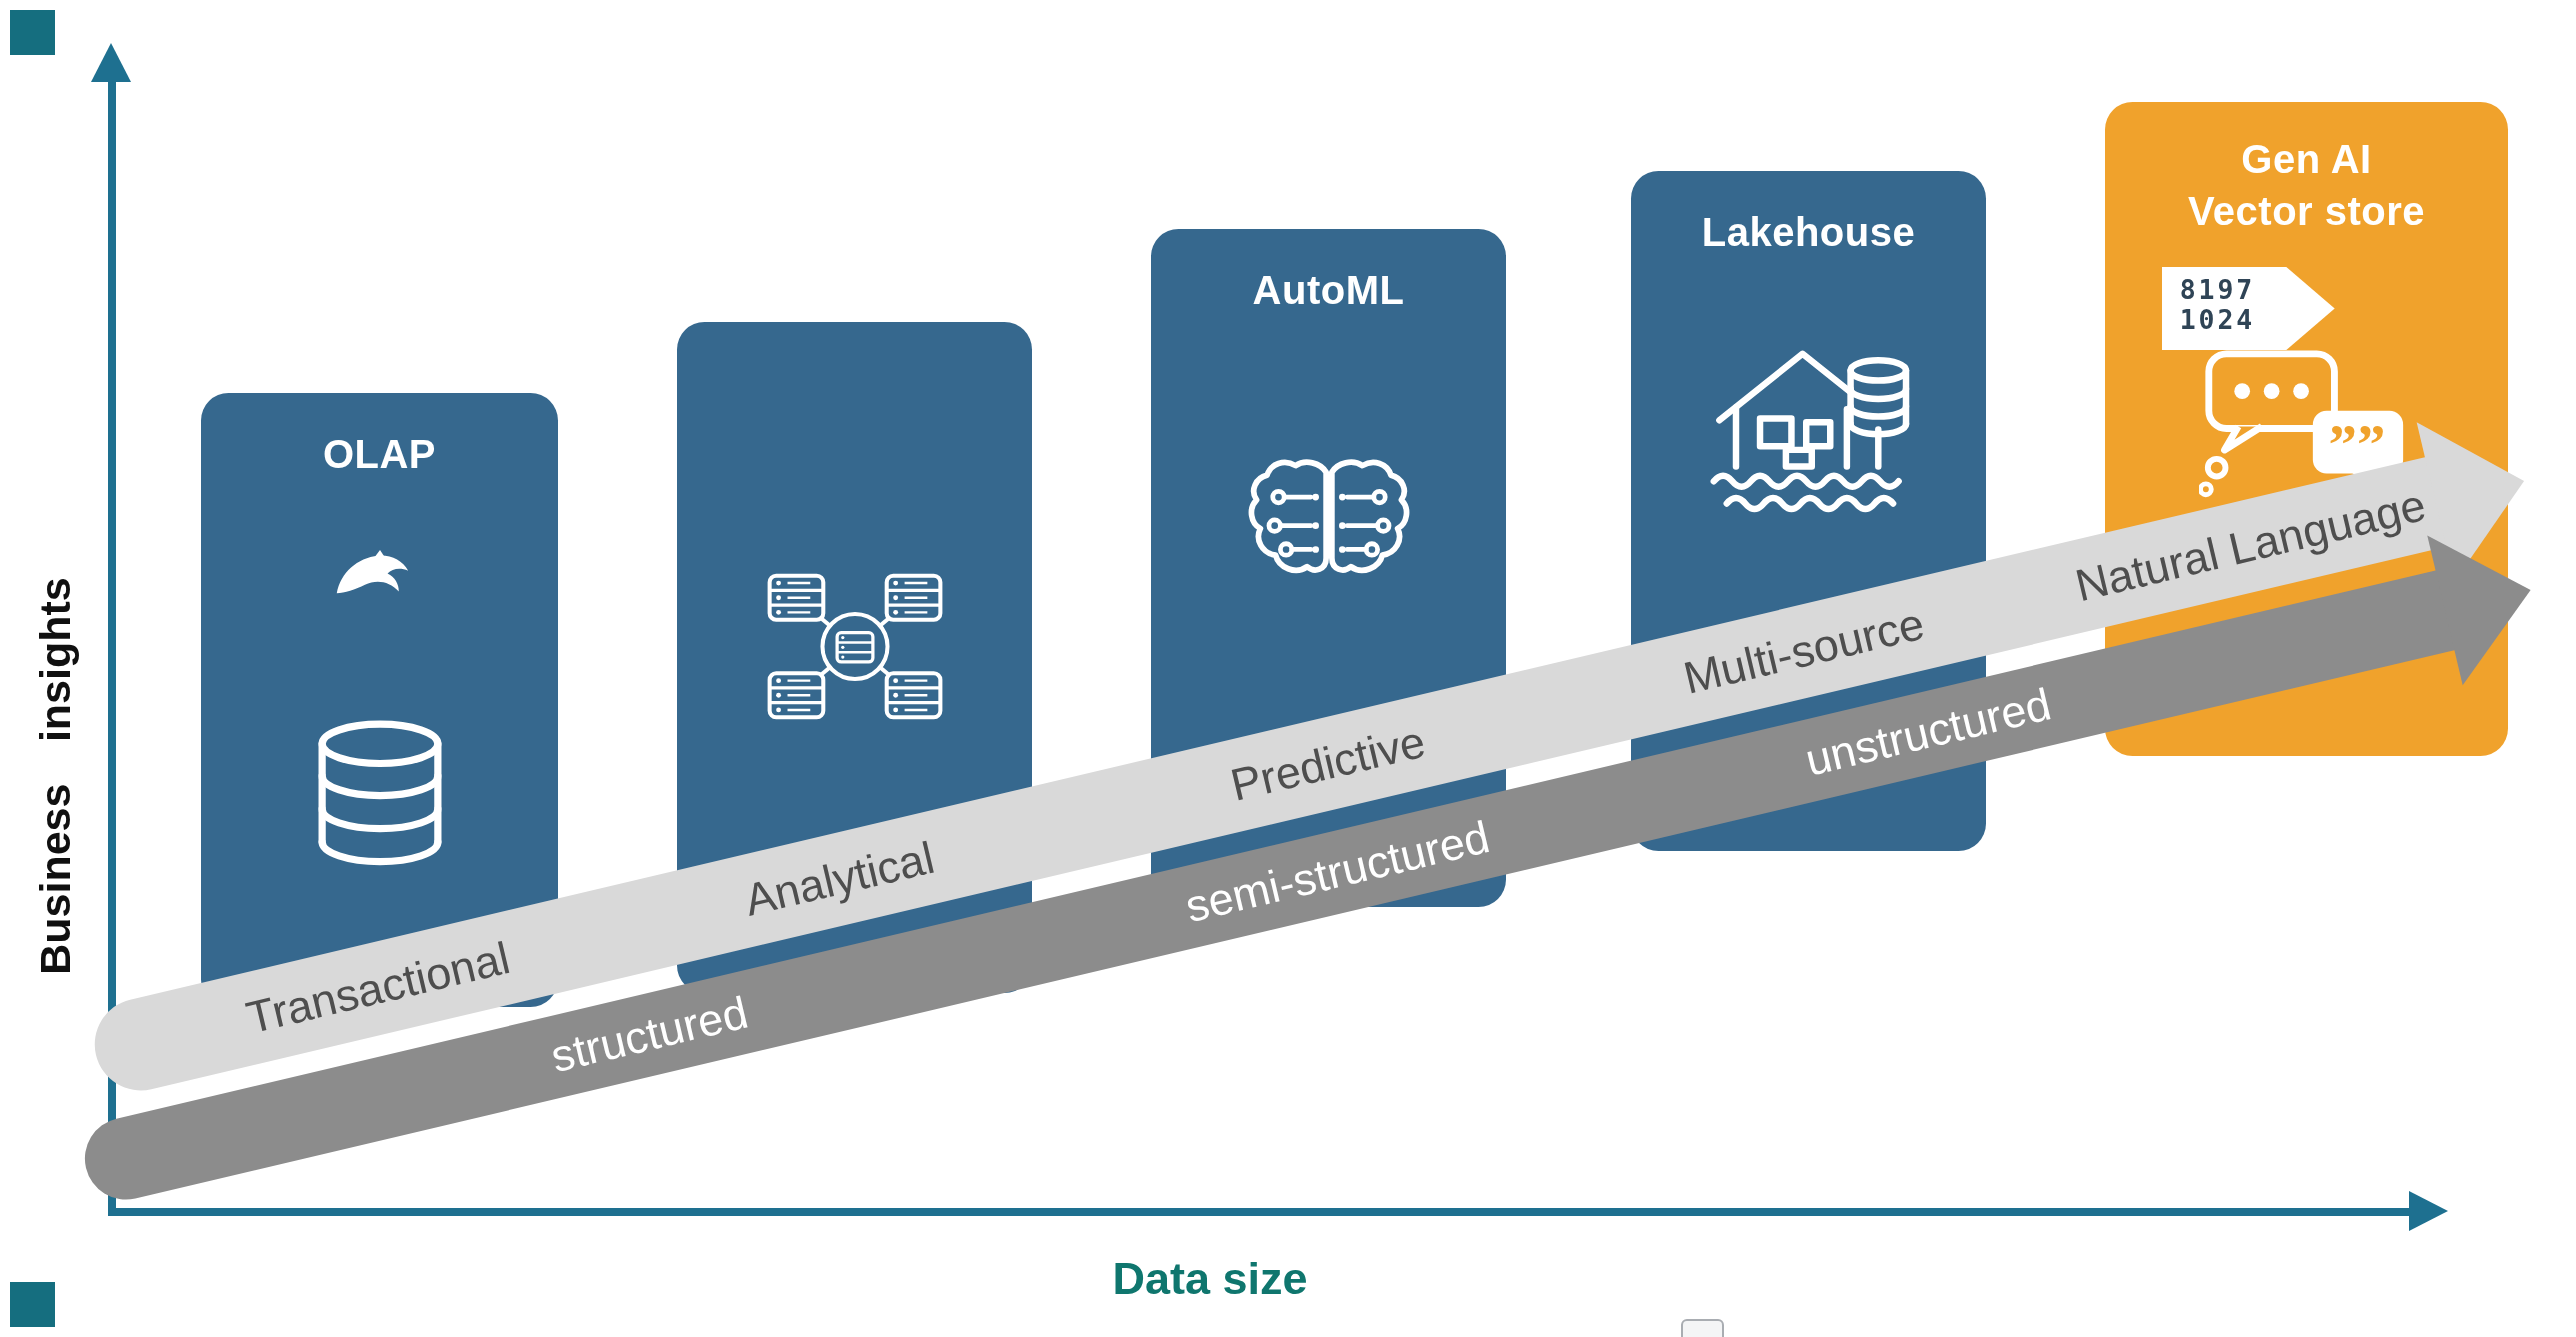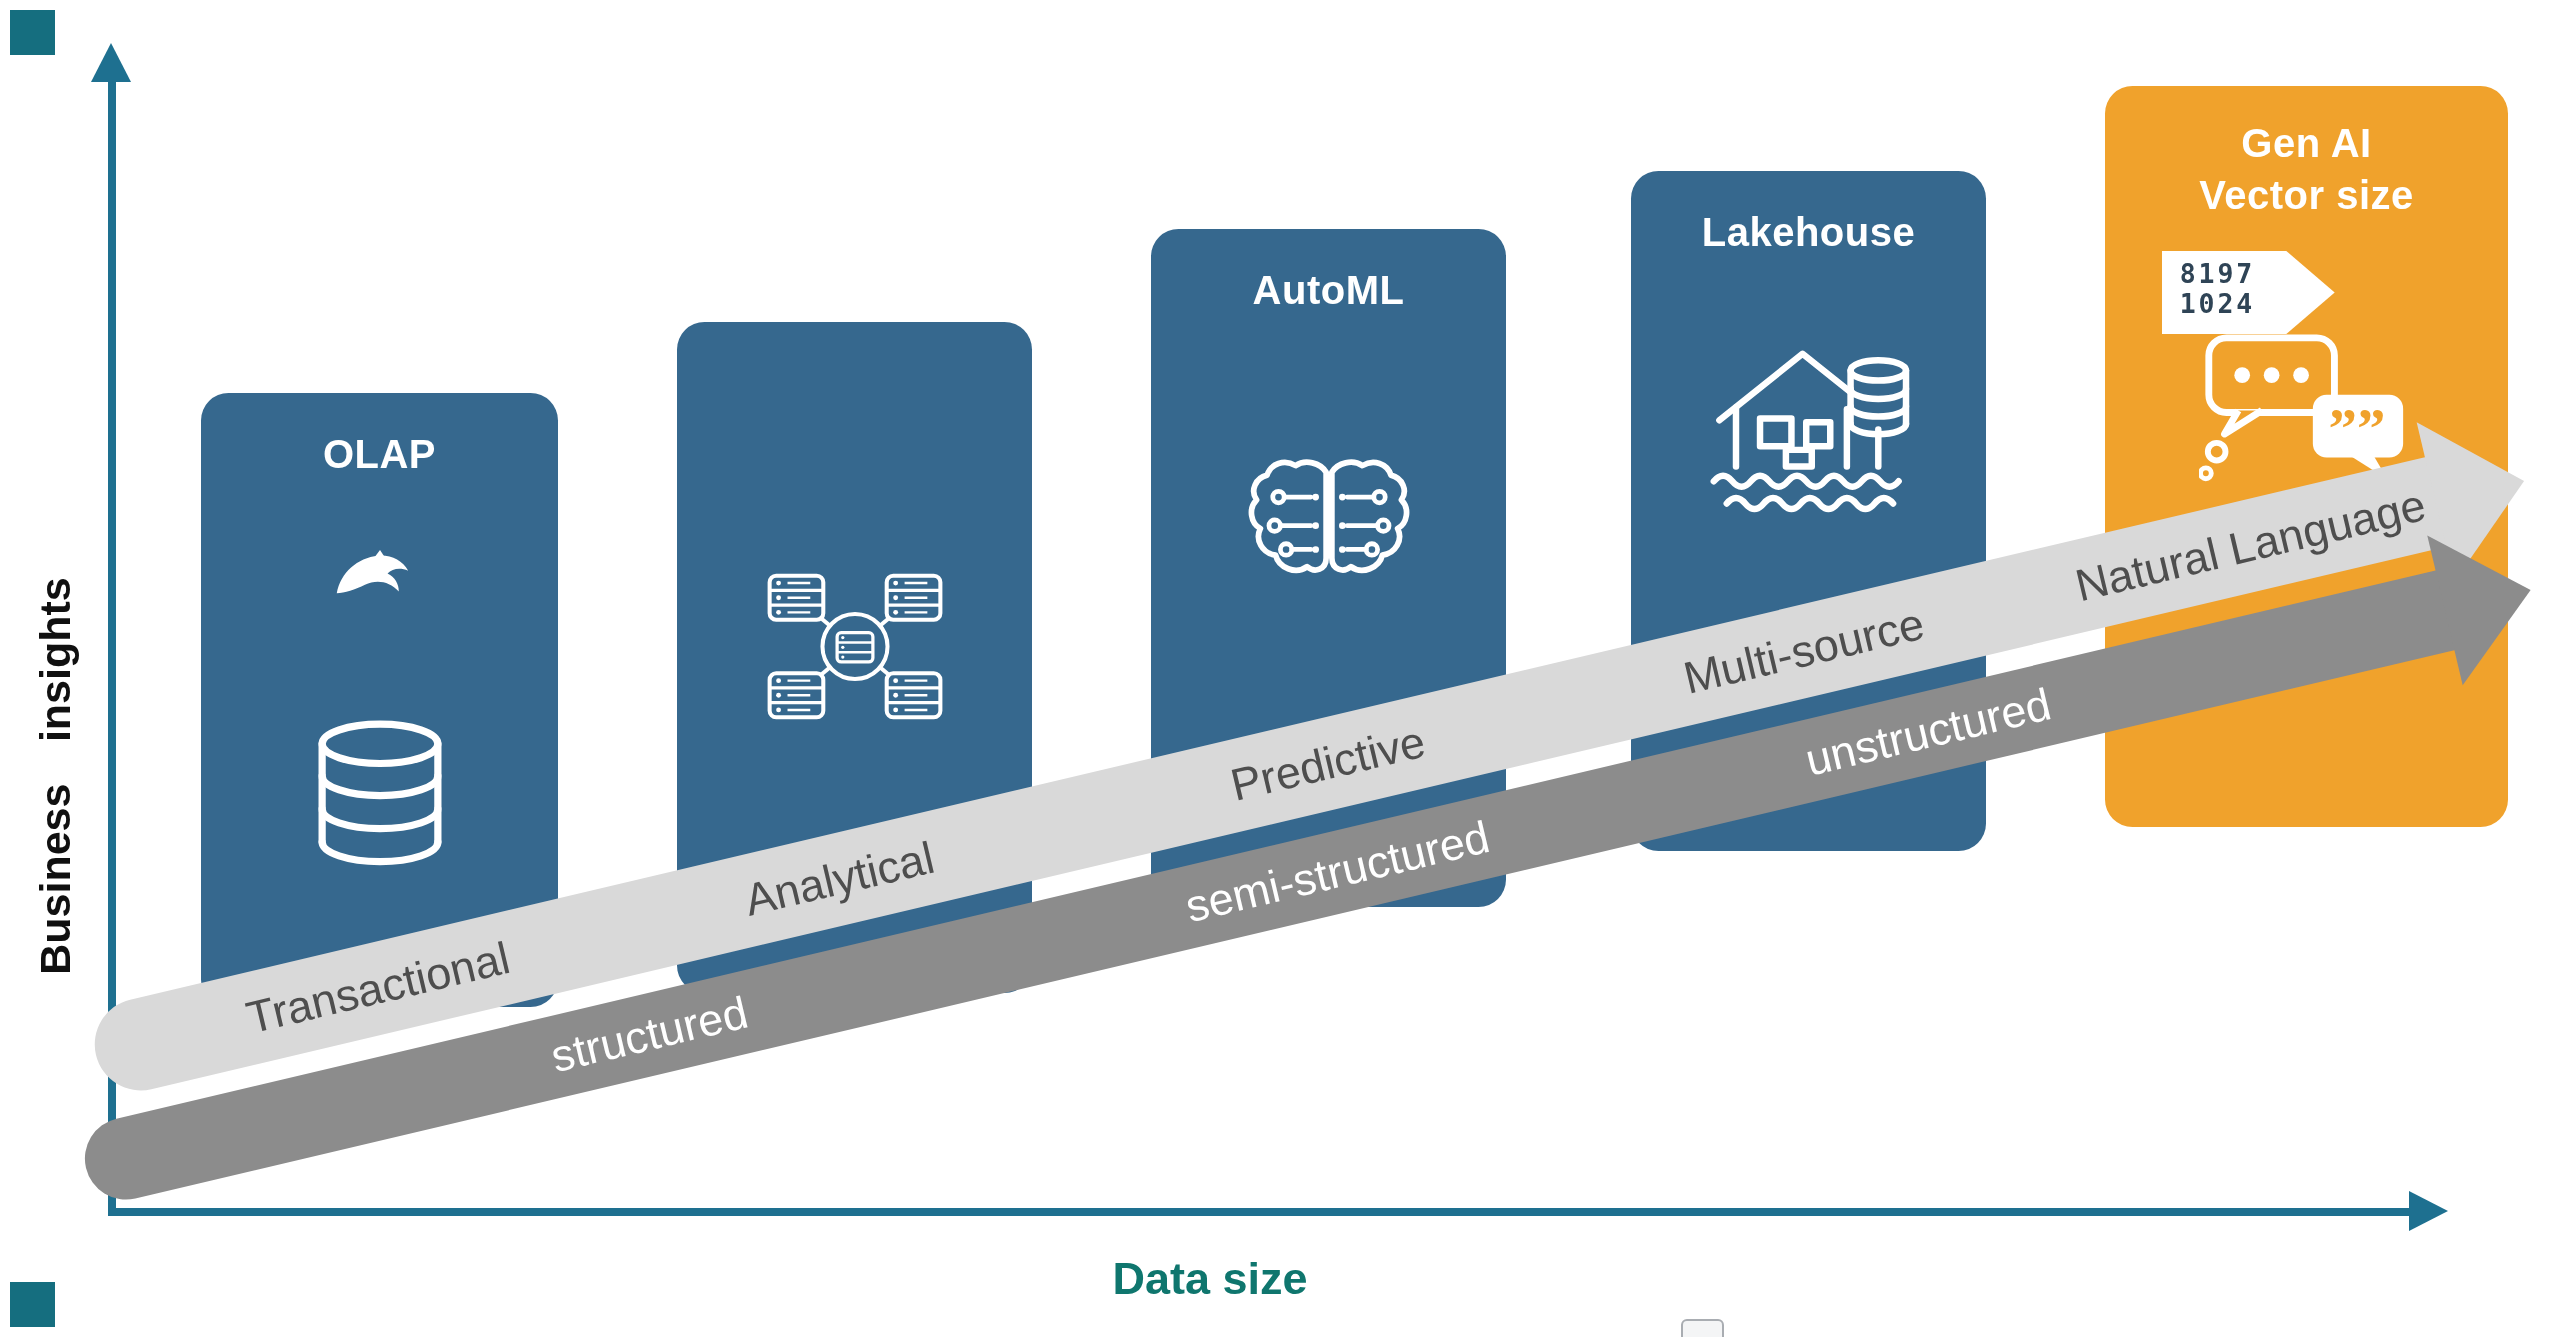--- a/index.html
+++ b/index.html
@@ -178,24 +178,24 @@
         <path d="M170 106 A30 11 0 0 0 230 106"></path>
         <path d="M170 68 A30 11 0 0 0 230 68"></path>
         <path d="M170 87 A30 11 0 0 0 230 87"></path>
       </g>
       <line x1="200" y1="112" x2="200" y2="152"></line>
       <path d="M22 168 Q32 156 42 168 Q52 180 62 168 Q72 156 82 168 Q92 180 102 168 Q112 156 122 168 Q132 180 142 168 Q152 156 162 168 Q172 180 182 168 Q192 156 202 168 Q212 180 222 168"></path>
       <path d="M36 192 Q46 180 56 192 Q66 204 76 192 Q86 180 96 192 Q106 204 116 192 Q126 180 136 192 Q146 204 156 192 Q166 180 176 192 Q186 204 196 192 Q206 180 216 192"></path>
     </svg>
   </div>
 
-  <div class="card orange" style="left:2105px;top:86px;width:355px;height:741px;padding-left:48px;">
+  <div class="card orange" style="left:2105px;top:102px;width:355px;height:654px;padding-left:48px;">
     <div class="card-title two-line">
       <div>Gen AI</div>
-      <div>Vector size</div>
+      <div>Vector store</div>
     </div>
     <div class="vector-tag">
       <div>8197</div>
       <div>1024</div>
     </div>
     <svg class="chat-icon" width="211" height="167" viewBox="0 0 215 170">
       <rect x="10" y="12" width="128" height="76" rx="18" fill="none" stroke="#ffffff" stroke-width="7"></rect>
       <circle cx="44" cy="50" r="8" fill="#ffffff"></circle>
       <circle cx="74" cy="50" r="8" fill="#ffffff"></circle>
       <circle cx="104" cy="50" r="8" fill="#ffffff"></circle>

